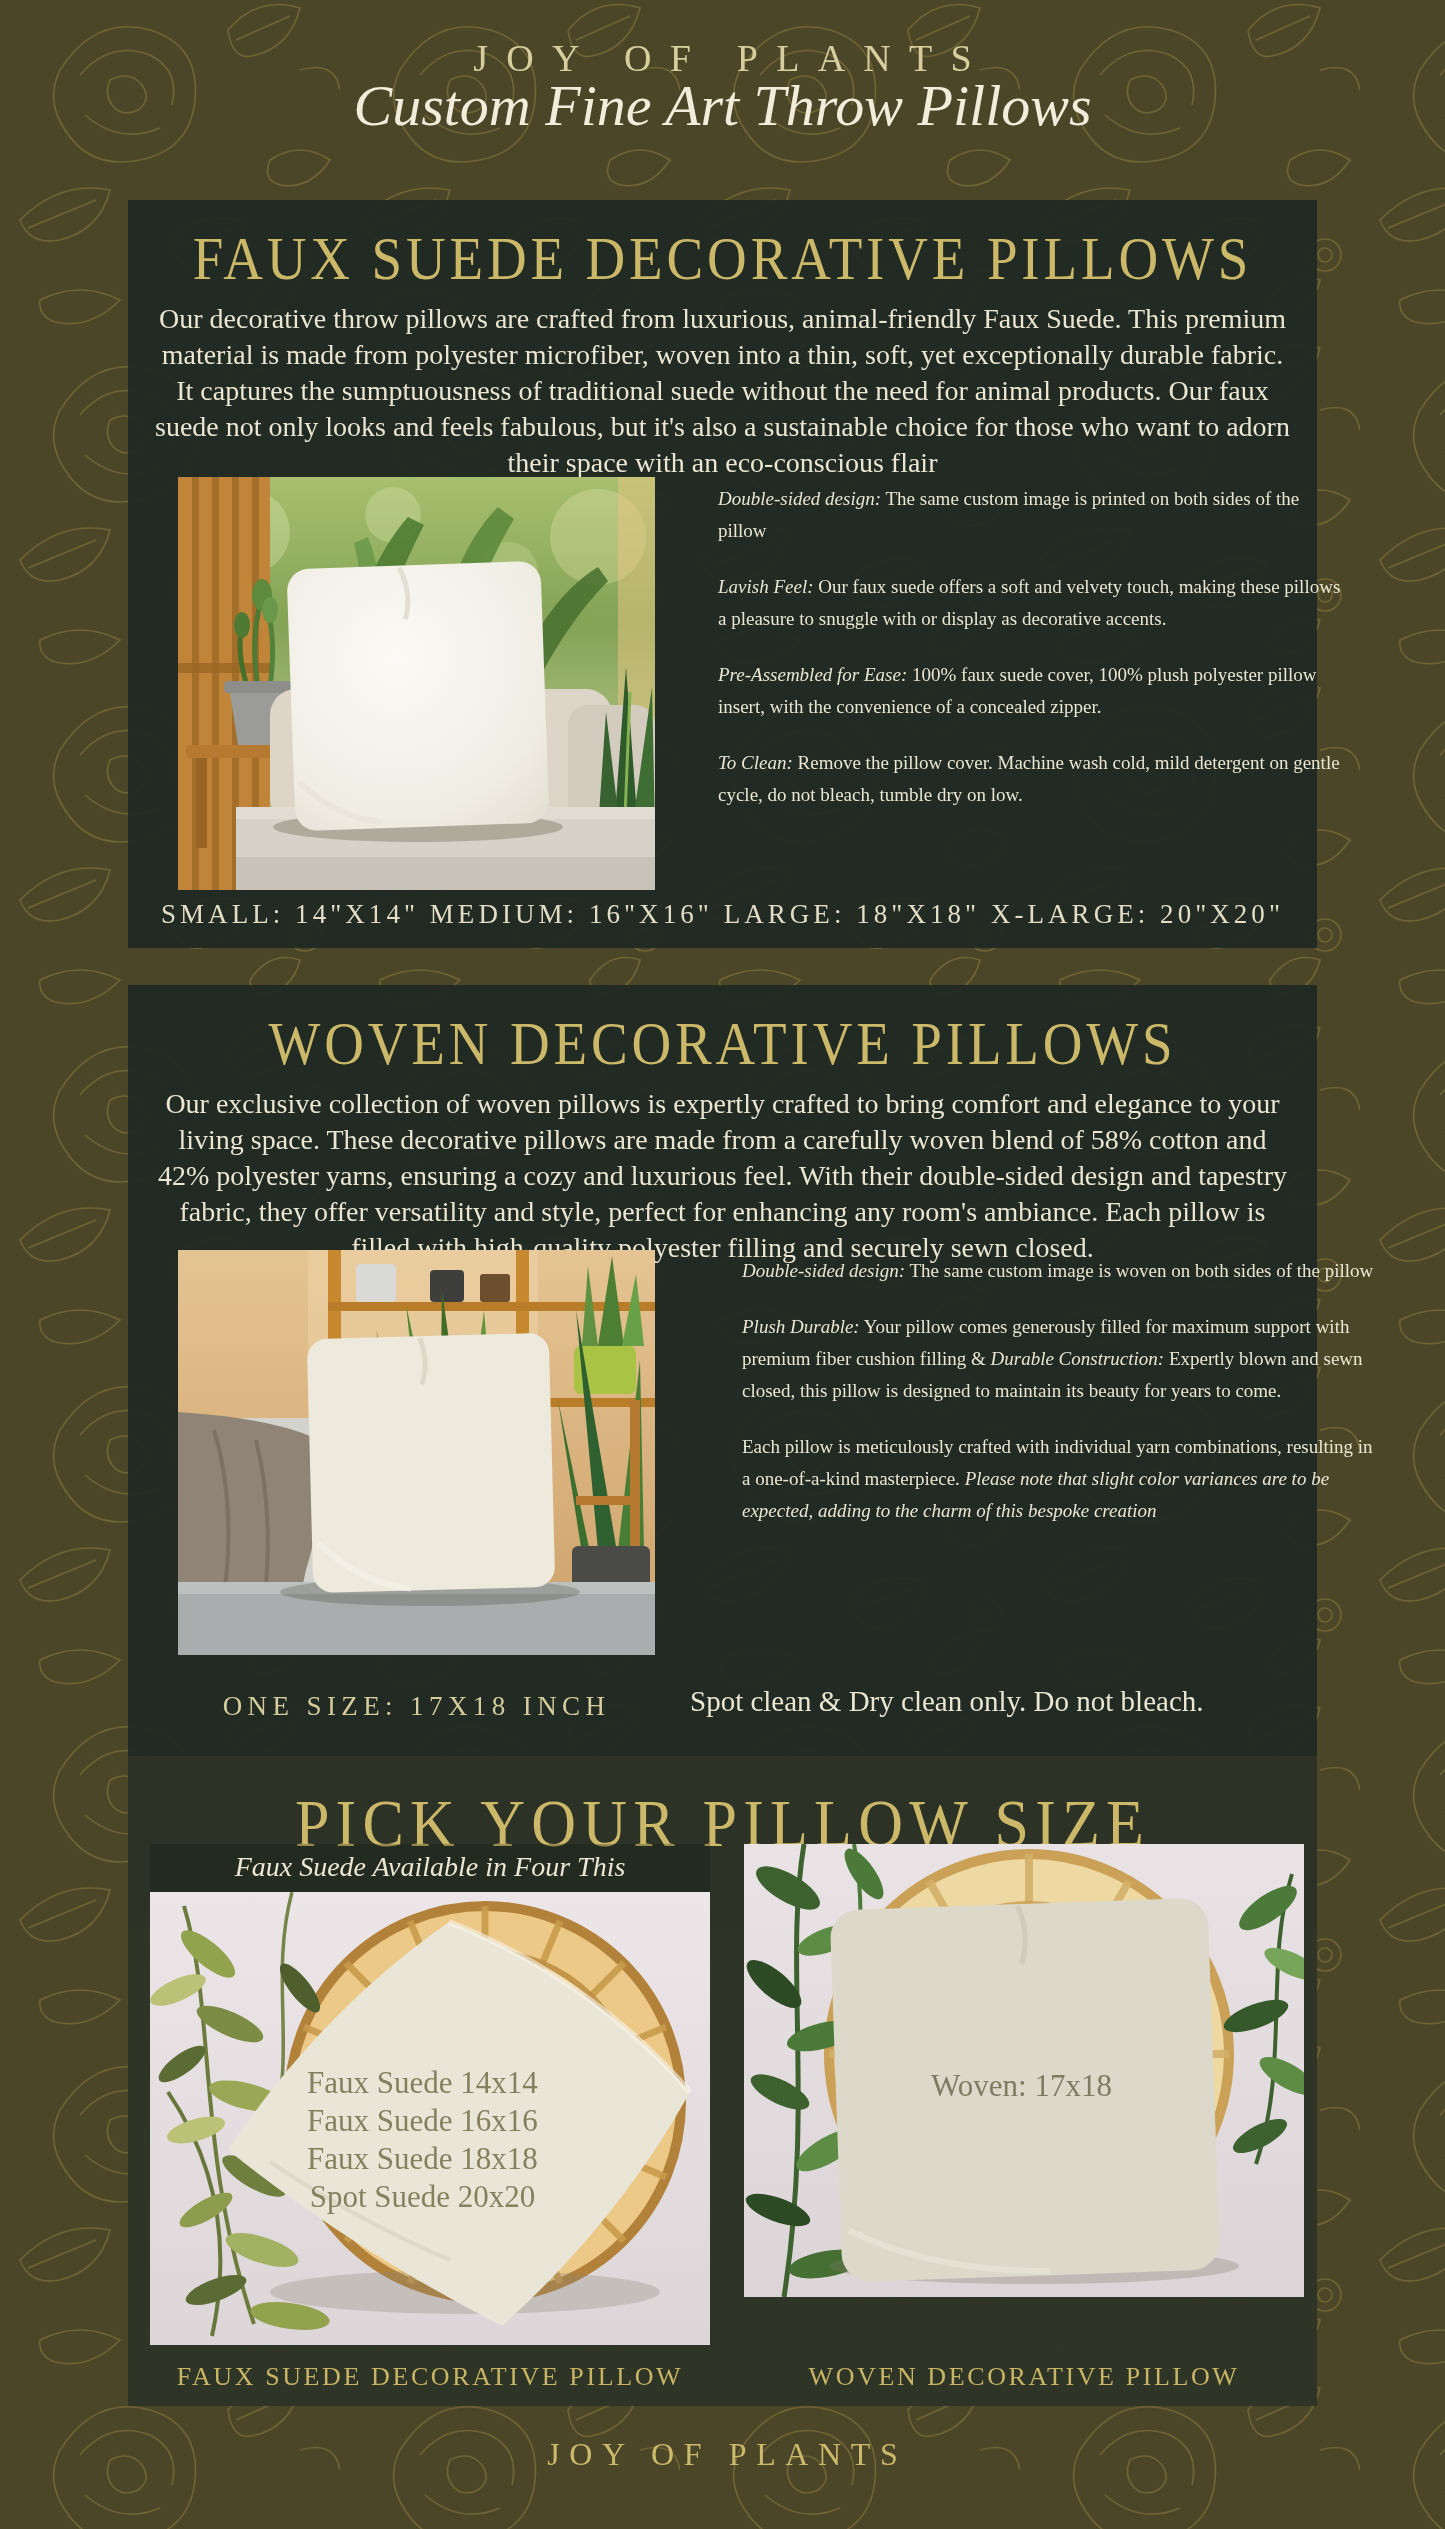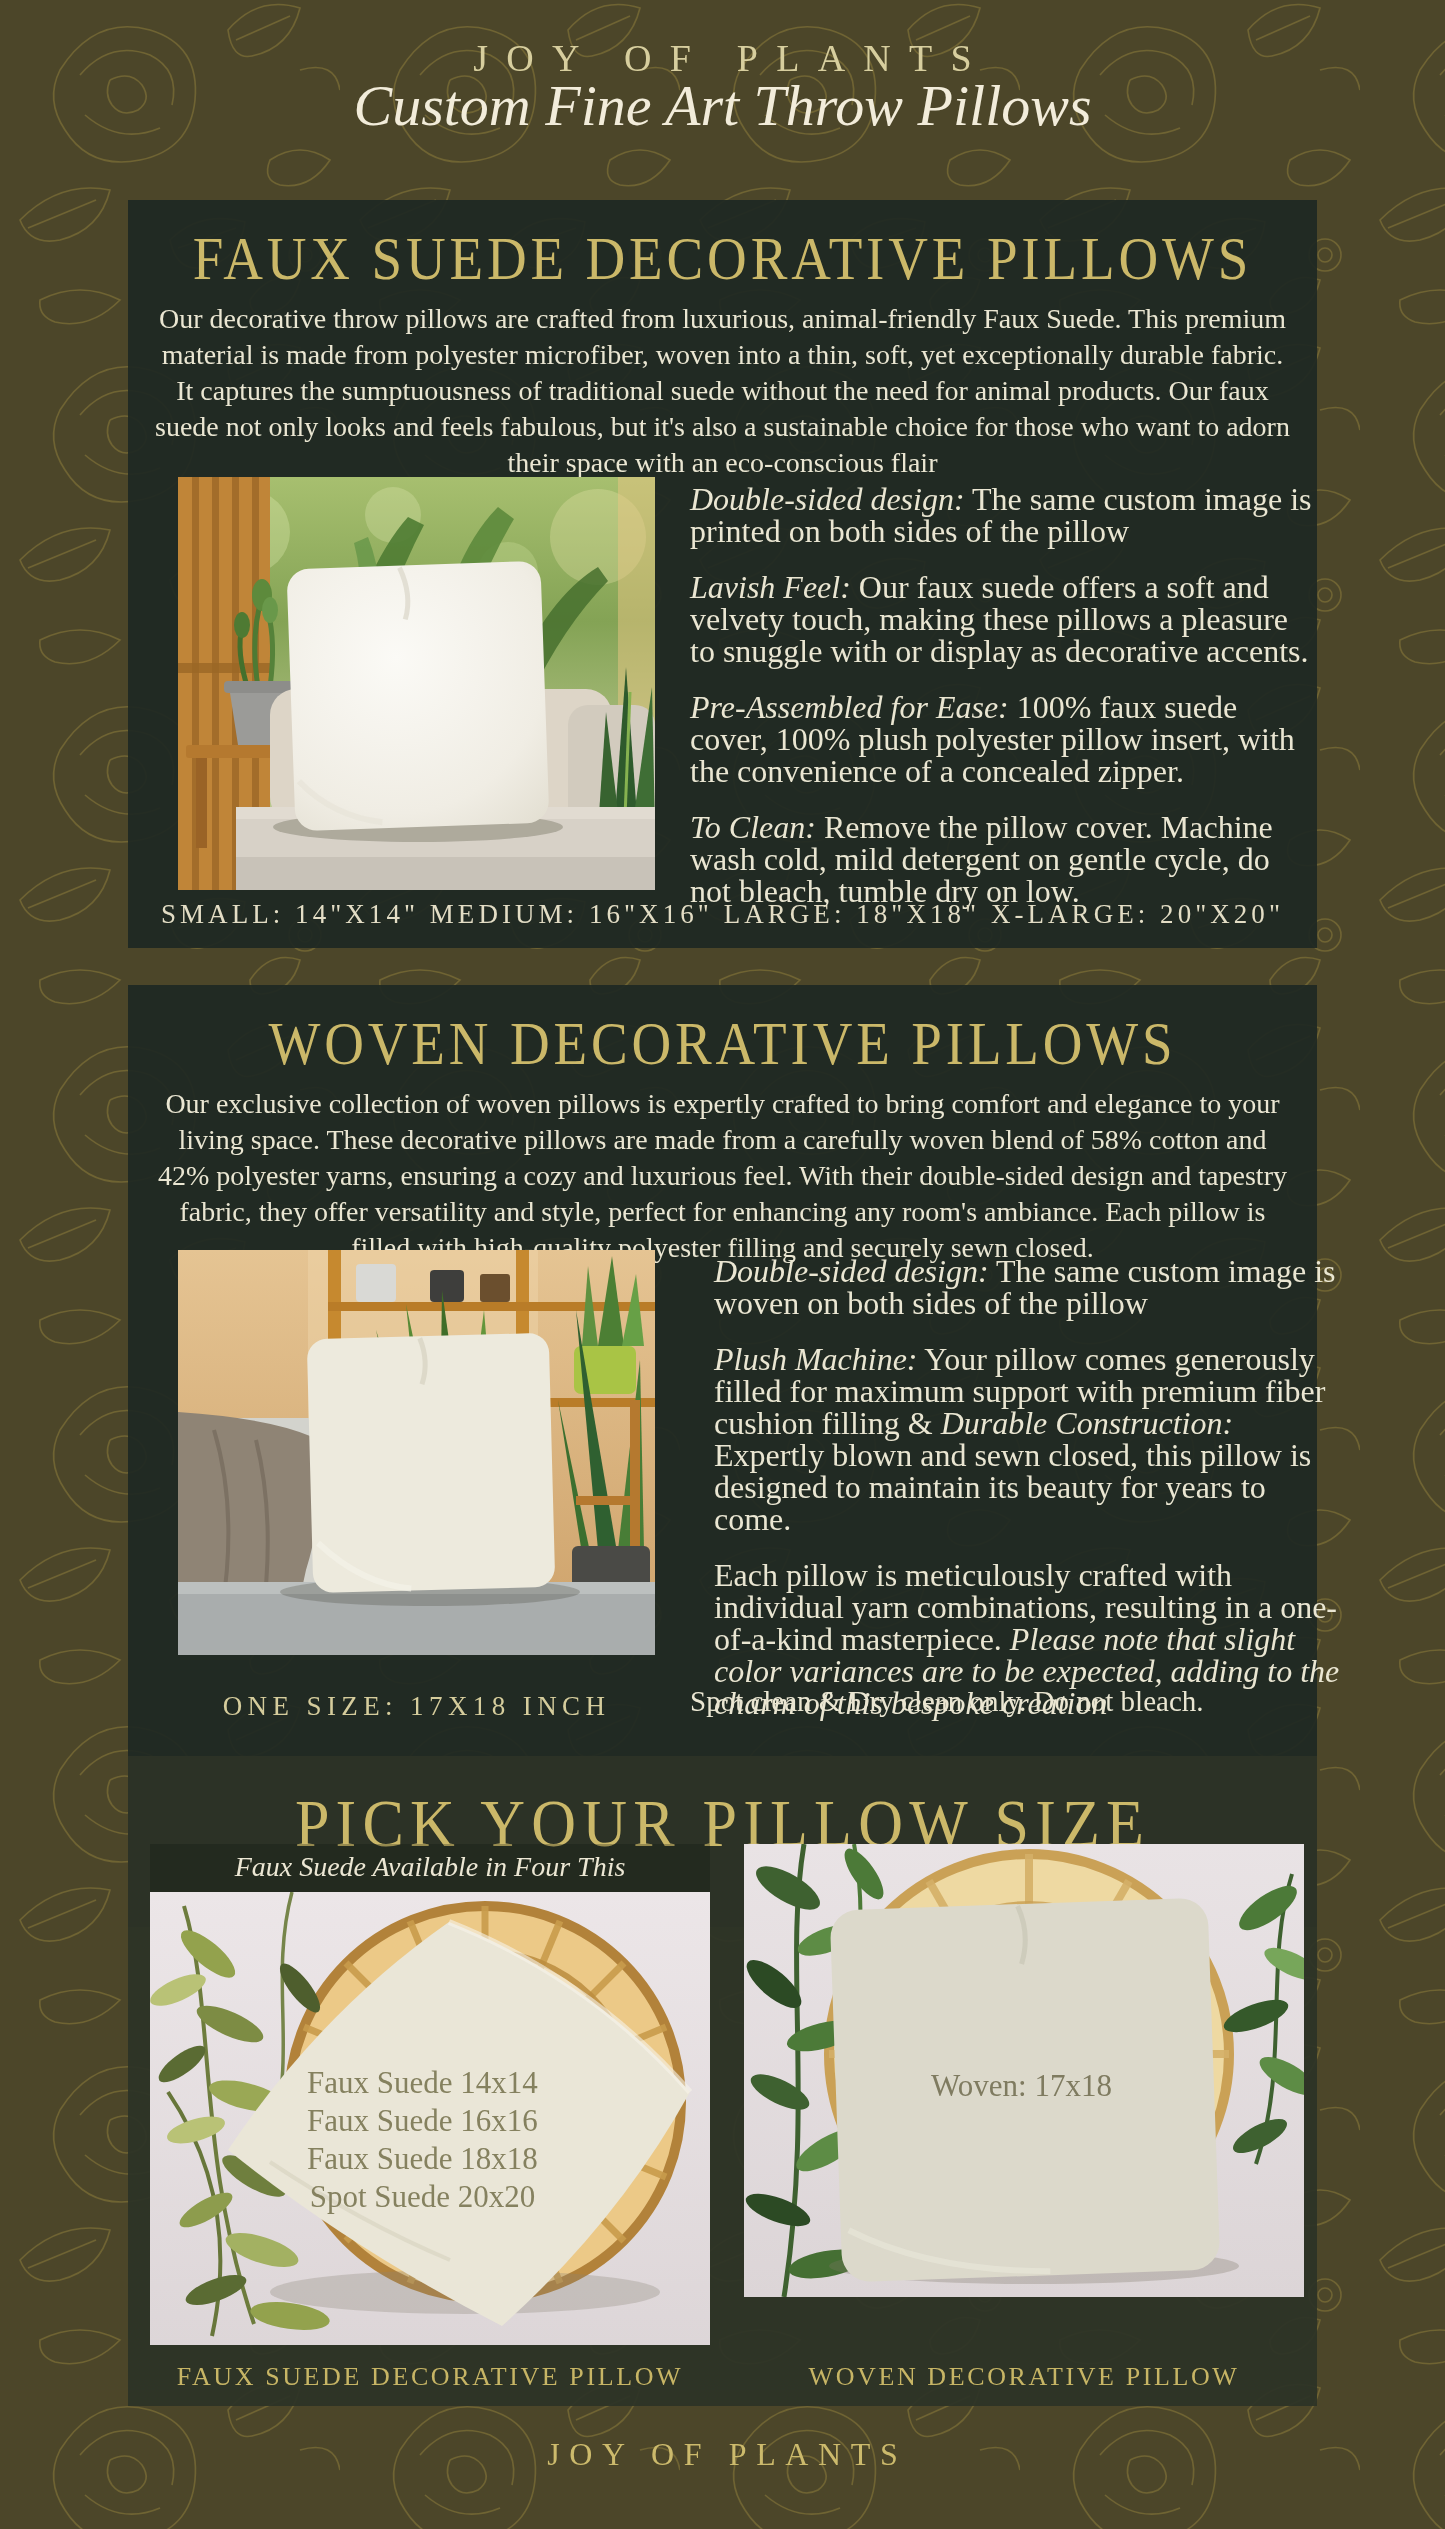--- a/index.html
+++ b/index.html
@@ -35,21 +35,21 @@
   .intro {
     margin: 14px auto 0; width: 1135px; text-align: center;
     font-size: 28px; line-height: 36px;
   }
 
   .photo { position: absolute; overflow: hidden; }
   .photo-1 { left: 50px; top: 277px; width: 477px; height: 413px; }
   .photo-2 { left: 50px; top: 265px; width: 477px; height: 405px; }
   .scene { width: 100%; height: 100%; display: block; }
 
-  .features { position: absolute; font-size: 32px; line-height: 32px; }
+  .features { position: absolute; font-size: 19px; line-height: 32px; margin-left: 28px; }
   .features-faux  { left: 562px; top: 283px; width: 628px; }
   .features-woven { left: 586px; top: 270px; width: 632px; }
   .feature { margin-bottom: 24px; }
   .lead, .em { font-style: italic; }
 
   .sizes-line {
     position: absolute; left: 0; bottom: 18px; width: 100%; text-align: center;
     font-size: 27px; letter-spacing: .15em; color: #e3ddc5;
   }
   .one-size {
@@ -263,21 +263,21 @@
       </g>
     </svg>
   </div>
 
   <div class="features features-woven">
     <p class="feature">
       <span class="lead">Double-sided design:</span>
       <span>The same custom image is woven on both sides of the pillow</span>
     </p>
     <p class="feature">
-      <span class="lead">Plush Machine:</span>
+      <span class="lead">Plush Durable:</span>
       <span>Your pillow comes generously filled for maximum support with premium fiber cushion filling  &amp;</span>
       <span class="lead">Durable Construction:</span>
       <span>Expertly blown and sewn closed, this pillow is designed to maintain its beauty for years to come.</span>
     </p>
     <p class="feature">
       <span>Each pillow is meticulously crafted with individual yarn combinations, resulting in a one-of-a-kind masterpiece.</span>
       <span class="em">Please note that slight color variances are to be expected, adding to the charm of this bespoke creation</span>
     </p>
   </div>
 

